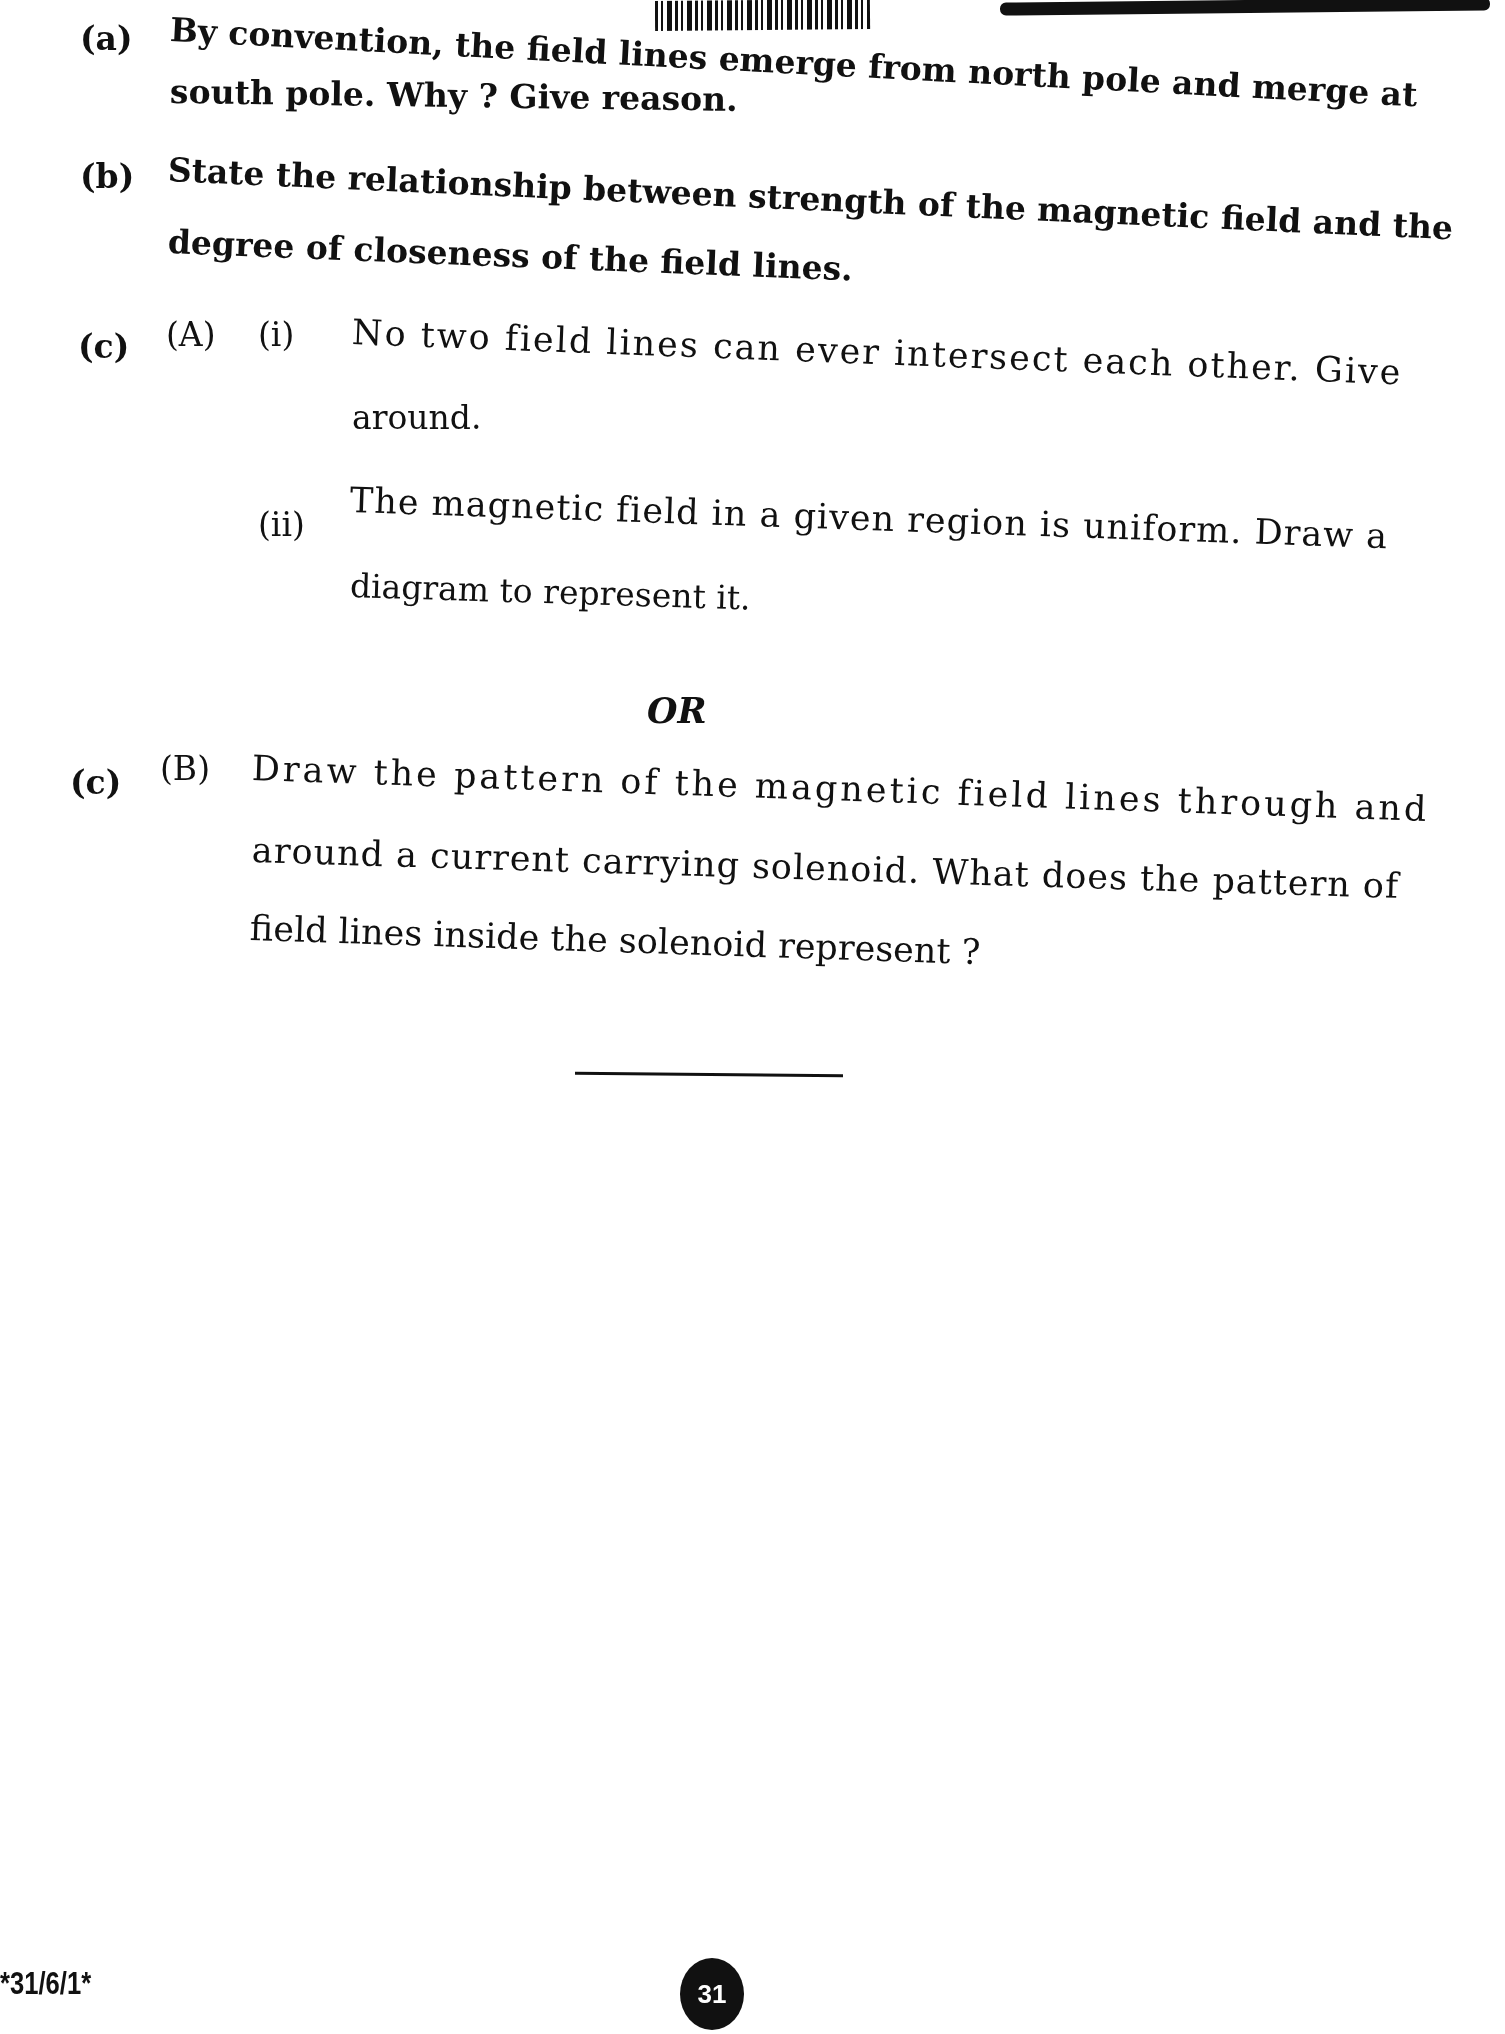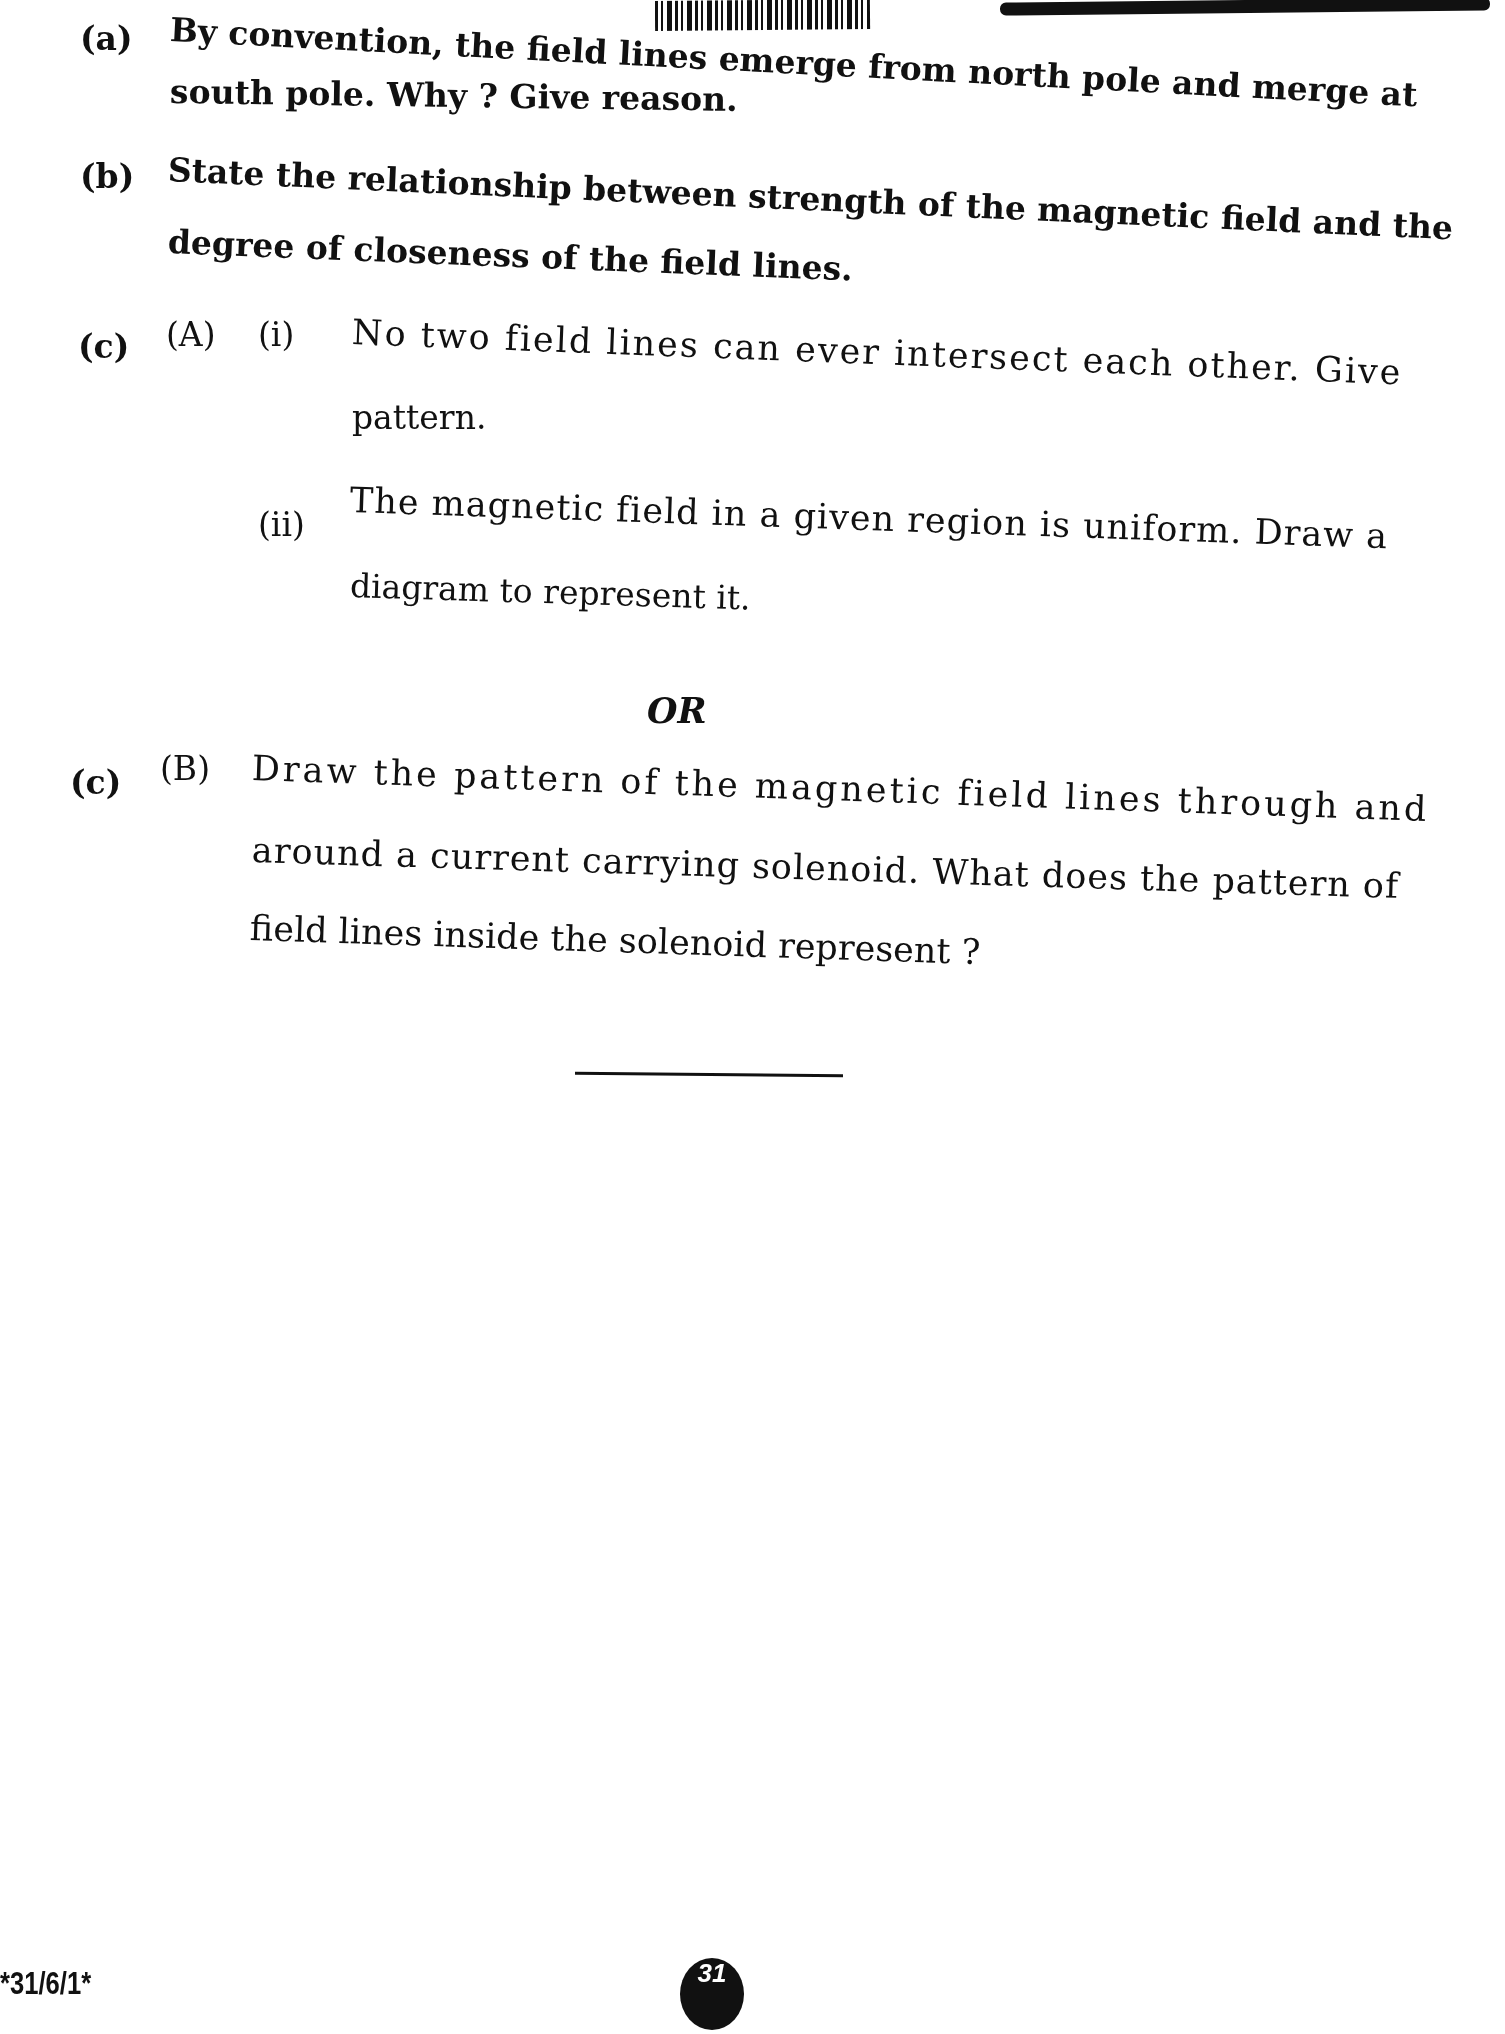--- a/index.html
+++ b/index.html
@@ -31,44 +31,43 @@
       transform: rotate(0.5deg);
     }
     .code {
       position: absolute; left: 0; top: 1965px; font-size: 32px; font-weight: bold;
       font-family: "Liberation Sans Narrow", "Liberation Sans", sans-serif;
       transform: scaleX(0.8); transform-origin: left;
     }
     .pagenum {
       position: absolute; left: 680px; top: 1958px; width: 64px; height: 72px; border-radius: 50%;
       background: #111; color: #fff; font-size: 26px; font-weight: bold;
-      display: flex; align-items: flex-start; justify-content: center;
+      display: flex; align-items: center; justify-content: center;
       font-family: "Liberation Sans", sans-serif;
-      font-style: italic;
     }
   </style>
 </head>
 <body>
 
 <div class="barcode"></div>
 <div class="topbar"></div>
 
 <div class="q" style="left:80px;top:22px;">(a)</div>
 <div class="line bold" style="left:170px;top:10px;transform:rotate(3deg);">By convention, the field lines emerge from north pole and merge at</div>
 <div class="line bold" style="left:170px;top:72px;transform:rotate(0.8deg);">south pole. Why ? Give reason.</div>
 
 <div class="q" style="left:80px;top:160px;">(b)</div>
 <div class="line bold" style="left:168px;top:150px;transform:rotate(2.6deg);">State the relationship between strength of the magnetic field and the</div>
 <div class="line bold" style="left:168px;top:222px;transform:rotate(2.3deg);">degree of closeness of the field lines.</div>
 
 <div class="q" style="left:78px;top:330px;">(c)</div>
 <div class="q" style="left:166px;top:318px;font-weight:normal;">(A)</div>
 <div class="q" style="left:258px;top:318px;font-weight:normal;">(i)</div>
 <div class="line" style="left:352px;top:312px;font-size:35px;letter-spacing:2px;transform:rotate(2.2deg);">No two field lines can ever intersect each other. Give</div>
-<div class="line" style="left:352px;top:398px;">pattern.</div>
+<div class="line" style="left:352px;top:398px;">around.</div>
 
 <div class="q" style="left:258px;top:508px;font-weight:normal;">(ii)</div>
 <div class="line" style="left:350px;top:480px;font-size:35px;letter-spacing:1px;transform:rotate(2.0deg);">The magnetic field in a given region is uniform. Draw a</div>
 <div class="line" style="left:350px;top:566px;transform:rotate(1.8deg);">diagram to represent it.</div>
 
 <div class="or">OR</div>
 
 <div class="q" style="left:70px;top:766px;">(c)</div>
 <div class="q" style="left:160px;top:752px;font-weight:normal;">(B)</div>
 <div class="line" style="left:252px;top:748px;font-size:35px;letter-spacing:3px;transform:rotate(2.0deg);">Draw the pattern of the magnetic field lines through and</div>

